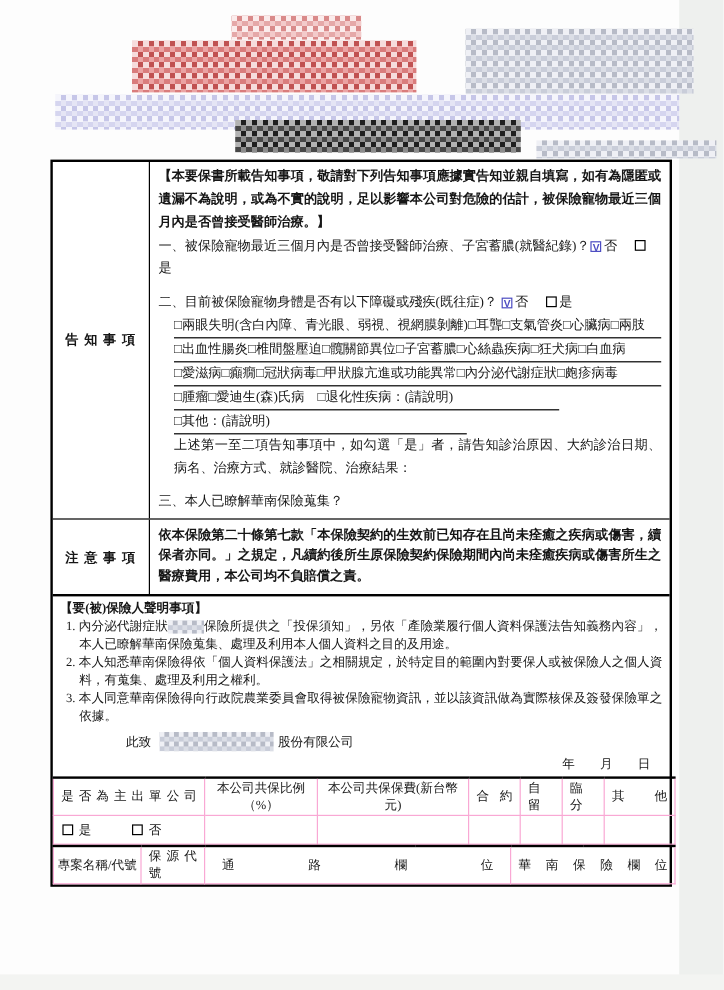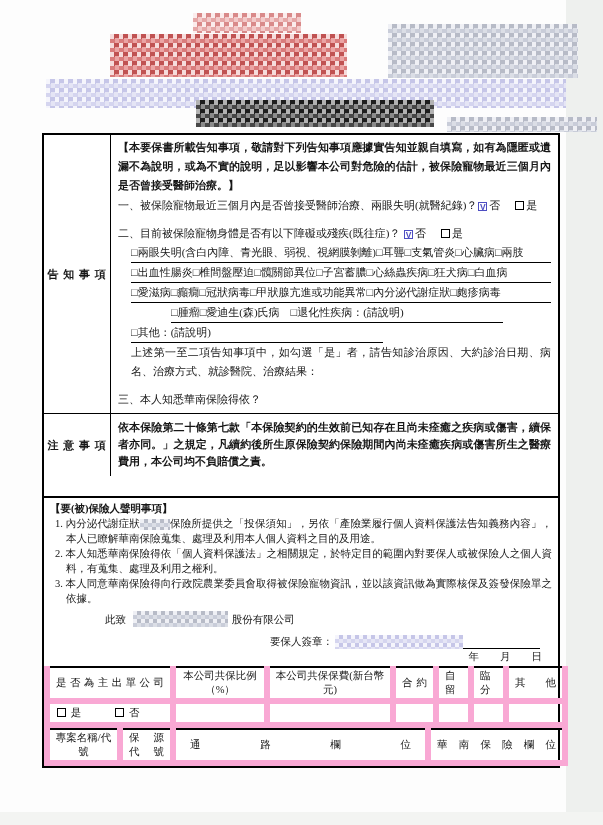--- a/index.html
+++ b/index.html
@@ -16,54 +16,54 @@
   .mx-gray { background-image:conic-gradient(#b7bbc7 25%, #dbdee6 0 50%, #c9cdd9 0 75%, #eff0f5 0); }
   .mx-lav  { background-image:conic-gradient(#c6c6e8 25%, #e5e5f5 0 50%, #d5d5ef 0 75%, #f5f5fc 0); }
   .mx-dark { background-image:conic-gradient(#1e1e1e 25%, #8b8b8b 0 50%, #474747 0 75%, #b3b3b3 0); }
 
   .header { position:relative; height:133px; }
 
   .doc-box { margin-left:42px; width:518px; border:2px solid #000; background:#fff; position:relative; z-index:2; }
 
   .row { display:flex; border-top:1px solid #000; }
   .row:first-child { border-top:none; }
-  .label-col { width:67px; border-right:1px solid #000; display:flex; align-items:center; justify-content:center; text-align:right; font-weight:bold; font-size:11px; letter-spacing:1px; padding:2px; }
+  .label-col { width:81px; border-right:1px solid #000; display:flex; align-items:center; justify-content:center; text-align:right; font-weight:bold; font-size:11px; letter-spacing:1px; padding:2px; }
   .content-col { flex:1; padding:3px 7px 4px 7px; font-size:11px; line-height:19px; }
 
   .intro { font-weight:bold; text-align:justify; }
   .qline { margin-top:1px; }
   .spacer8 { height:8px; }
   .indent { padding-left:13px; }
 
   .cb { display:inline-block; width:9px; height:9px; border:1px solid #000; vertical-align:-1px; margin:0 2px 0 1px; background:#fff; text-align:center; }
   .cb-checked { border-color:#4d4dc2; color:#4d4dc2; font-size:8.5px; line-height:8px; font-weight:bold; font-family:"Liberation Sans",sans-serif; }
   .gap { display:inline-block; width:14px; }
 
   .disease { border-bottom:1px solid #000; }
-  .w79 { width:79%;margin-left:40px; } .w60 { width:60%; }
+  .w79 { width:79%; } .w60 { width:60%; }
 
   .blank-ul { display:inline-block; border-bottom:1px solid #000; height:12px; width:215px; vertical-align:bottom; }
 
   .excl-row .content-col { display:flex; align-items:center; padding:5px 7px; }
   .excl-none { color:#4343b6; font-weight:bold; }
   .excl-note { margin-left:auto; font-weight:bold; }
 
   .attn-text { font-weight:bold; text-align:justify; line-height:17px; padding:2px 0; }
 
-  .decl { border-top:2px solid #000; padding:3px 6px 2px 6px; font-size:10.5px; line-height:15px;margin-top:20px; }
+  .decl { border-top:2px solid #000; padding:3px 6px 2px 6px; font-size:10.5px; line-height:15px; }
   .decl-title { font-weight:bold; }
   .decl-item { text-align:justify; padding-left:16px; text-indent:-11px; }
   .to-line { padding-left:55px; margin-top:5px; height:20px; }
   .to-line .mx-inline { vertical-align:-4px; }
   .sig-line { display:flex; justify-content:flex-end; padding-right:12px; margin-top:2px; align-items:flex-end; }
   .sig-ul { display:inline-block; border-bottom:1px solid #000; width:205px; height:16px; margin-left:2px; }
   .date-line { text-align:right; padding-right:10px; font-size:10.5px; }
 
   table { border-collapse:collapse; width:100%; table-layout:fixed; }
-  td { border:6px solid #f9a8d4; font-size:10.5px; padding:1px 3px; text-align:center; overflow:hidden; }
+  td { border:1px solid #f9a8d4; font-size:10.5px; padding:1px 3px; text-align:center; overflow:hidden; }
   .jt { text-align:justify; text-align-last:justify; padding:1px 6px; }
   .t2 { border-top:2px solid #000; }
 </style>
 </head>
 <body>
 
 <div class="page">
   <div class="edge-right"></div>
   <div class="edge-bottom"></div>
 
@@ -76,36 +76,36 @@
     <div class="mx mx-gray" style="left:447px; top:117px; width:150px; height:15px;"></div>
   </div>
 
   <div class="doc-box">
 
     <div class="row">
       <div class="label-col">告 知 事 項</div>
       <div class="content-col">
         <div class="intro">【本要保書所載告知事項，敬請對下列告知事項應據實告知並親自填寫，如有為隱匿或遺漏不為說明，或為不實的說明，足以影響本公司對危險的估計，被保險寵物最近三個月內是否曾接受醫師治療。】</div>
         <div class="qline">
-          <span>一、被保險寵物最近三個月內是否曾接受醫師治療、兩眼失明(就醫紀錄)？</span><span class="cb cb-checked"><span>V</span></span><span>否</span><span class="gap"></span><span class="cb"></span><span>是</span>
+          <span>一、被保險寵物最近三個月內是否曾接受醫師治療、子宮蓄膿(就醫紀錄)？</span><span class="cb cb-checked"><span>V</span></span><span>否</span><span class="gap"></span><span class="cb"></span><span>是</span>
         </div>
         <div class="spacer8"></div>
         <div class="qline">
           <span>二、目前被保險寵物身體是否有以下障礙或殘疾(既往症)？</span> <span class="cb cb-checked"><span>V</span></span><span>否</span><span class="gap"></span><span class="cb"></span><span>是</span>
         </div>
         <div class="indent">
           <div class="disease">□兩眼失明(含白內障、青光眼、弱視、視網膜剝離)□耳聾□支氣管炎□心臟病□兩肢</div>
           <div class="disease">□出血性腸炎□椎間盤壓迫□髖關節異位□子宮蓄膿□心絲蟲疾病□狂犬病□白血病</div>
           <div class="disease">□愛滋病□癲癇□冠狀病毒□甲狀腺亢進或功能異常□內分泌代謝症狀□皰疹病毒</div>
           <div class="disease w79">□腫瘤□愛迪生(森)氏病　□退化性疾病：(請說明)</div>
           <div class="disease w60">□其他：(請說明)</div>
           <div style="text-align:justify;">上述第一至二項告知事項中，如勾選「是」者，請告知診治原因、大約診治日期、病名、治療方式、就診醫院、治療結果：</div>
         </div>
         <div class="spacer8"></div>
-        <div class="qline">三、本人知悉華南保險得依？</div>
+        <div class="qline">三、本人已瞭解華南保險蒐集？</div>
       </div>
     </div>
 
 
     <div class="row">
       <div class="label-col">注 意 事 項</div>
       <div class="content-col">
         <div class="attn-text">依本保險第二十條第七款「本保險契約的生效前已知存在且尚未痊癒之疾病或傷害，續保者亦同。」之規定，凡續約後所生原保險契約保險期間內尚未痊癒疾病或傷害所生之醫療費用，本公司均不負賠償之責。</div>
       </div>
     </div>
@@ -120,24 +120,20 @@
         <span>2.</span>
         <span>本人知悉華南保險得依「個人資料保護法」之相關規定，於特定目的範圍內對要保人或被保險人之個人資料，有蒐集、處理及利用之權利。</span>
       </div>
       <div class="decl-item">
         <span>3.</span>
         <span>本人同意華南保險得向行政院農業委員會取得被保險寵物資訊，並以該資訊做為實際核保及簽發保險單之依據。</span>
       </div>
       <div class="to-line">
         <span>此致</span>
         <span class="mx-inline mx-gray" style="width:95px; height:16px; margin:0 4px;"></span><span>股份有限公司</span>
-      </div>
-      <div class="sig-line">
-        <span>要保人簽章：</span>
-          <span class="sig-ul"><span class="mx-inline mx-lav" style="width:128px; height:14px;"></span></span>
       </div>
       <div class="date-line">年　　月　　日</div>
     </div>
 
     <table>
       <colgroup>
           <col style="width:126px">
           <col style="width:94px">
           <col style="width:126px">
           <col style="width:43px">

